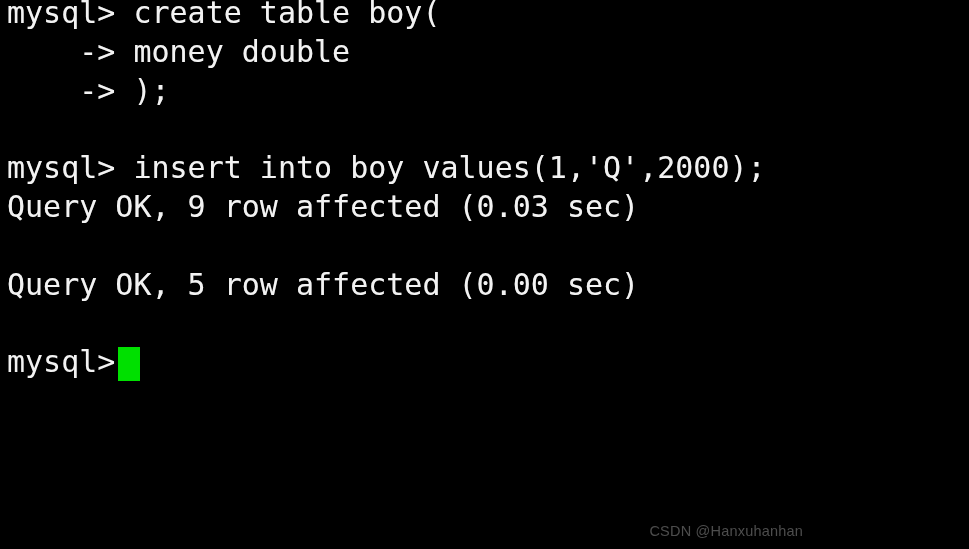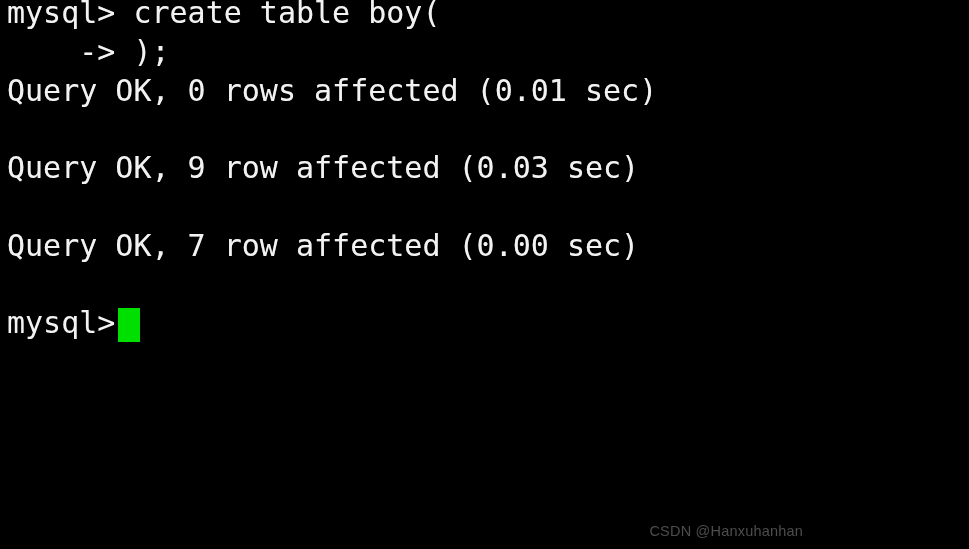--- a/index.html
+++ b/index.html
@@ -69,26 +69,27 @@
   }
 </style>
 </head>
 <body>
 
 <div id="terminal">
 
   <div id="screen">
 
     <div class="line">mysql&gt; create table boy(</div>
+    <div class="line">    -&gt; money double</div>
     <div class="line">    -&gt; );</div>
-    <div class="line">Query OK, 0 rows affected (0.01 sec)</div>
     <div class="line blank"></div>
+    <div class="line">mysql&gt; insert into boy values(1,'Q',2000);</div>
     <div class="line">Query OK, 9 row affected (0.03 sec)</div>
     <div class="line blank"></div>
-    <div class="line">Query OK, 7 row affected (0.00 sec)</div>
+    <div class="line">Query OK, 5 row affected (0.00 sec)</div>
     <div class="line blank"></div>
 
     <div class="prompt-line">
       <span class="prompt-text">mysql&gt;</span>
       <span class="cursor"></span>
     </div>
 
   </div>
 
   <div id="watermark">CSDN @Hanxuhanhan</div>

